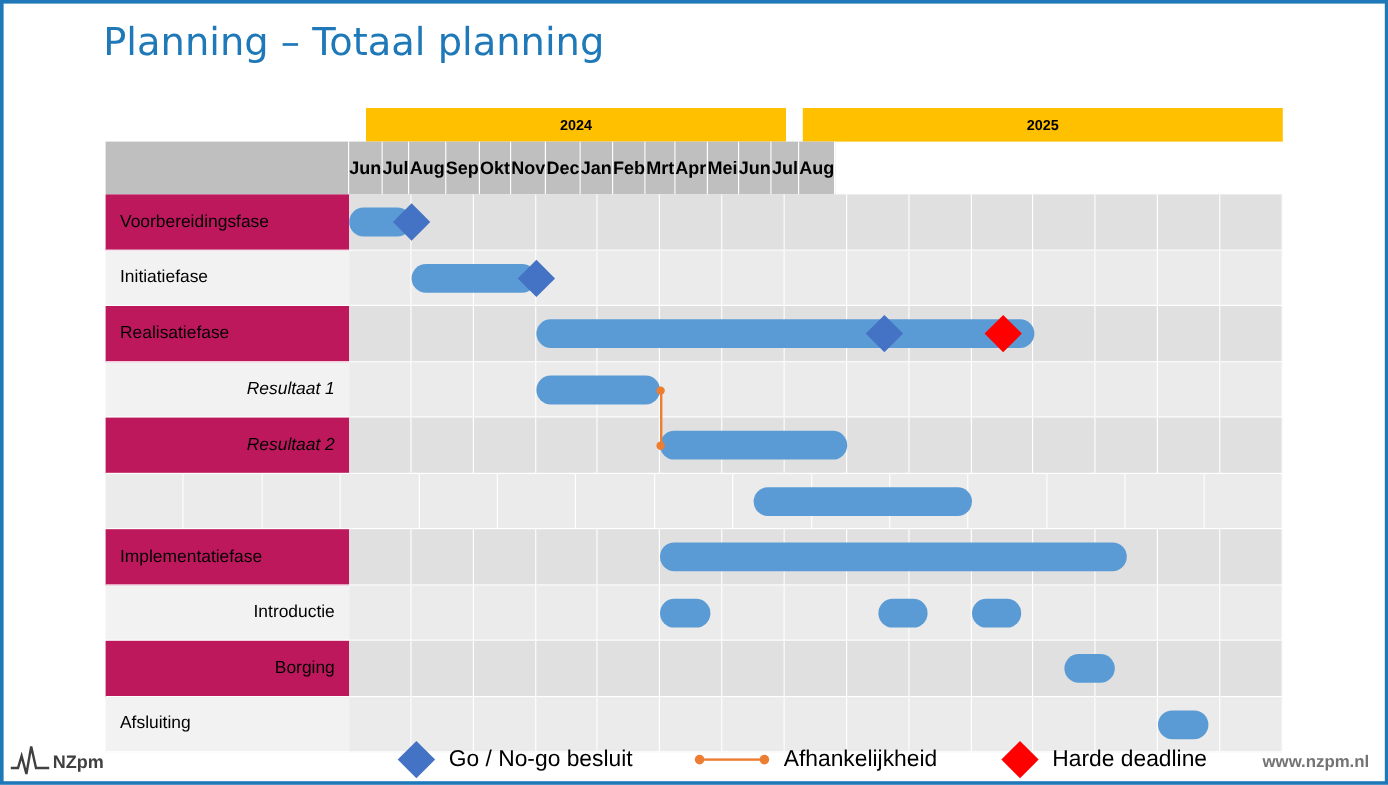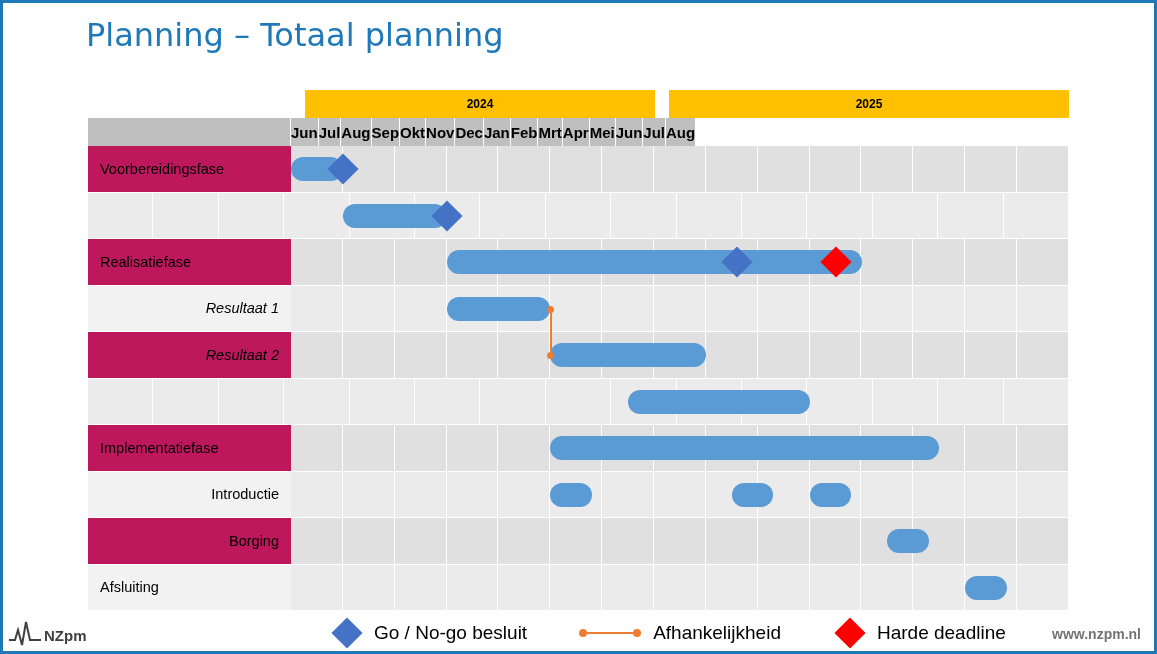--- a/index.html
+++ b/index.html
@@ -30,21 +30,21 @@
     width:981px;
   }
   .yearrow{display:flex;height:28px;gap:14px;}
   .ycell{
     background:#ffc000;
     color:#000;
     font-size:12px;font-weight:bold;
     display:flex;align-items:center;justify-content:center;
     box-sizing:border-box;
   }
-  .monthrow{display:flex;height:28px;}
+  .monthrow{display:flex;height:44px;}
   .mcell{
     background:#bfbfbf;
     color:#000;
     font-size:15px;font-weight:bold;
     display:flex;align-items:center;justify-content:center;
     box-sizing:border-box;
     border-right:1px solid #ffffff;
   }
   .labelspacer{
     width:203px;flex:0 0 203px;
@@ -190,20 +190,23 @@
             <div class="cell"></div>
             <div class="cell"></div>
             <div class="cell"></div>
             <div class="cell"></div>
             <div class="cell"></div>
             <div class="cell"></div>
             <div class="cell"></div>
           </div>
         </div>
         <div class="row odd">
+          <div class="rlabel lvl0">
+            <span>Initiatiefase</span>
+          </div>
           <div class="cells">
             <div class="cell"></div>
             <div class="cell"></div>
             <div class="cell"></div>
             <div class="cell"></div>
             <div class="cell"></div>
             <div class="cell"></div>
             <div class="cell"></div>
             <div class="cell"></div>
             <div class="cell"></div>

